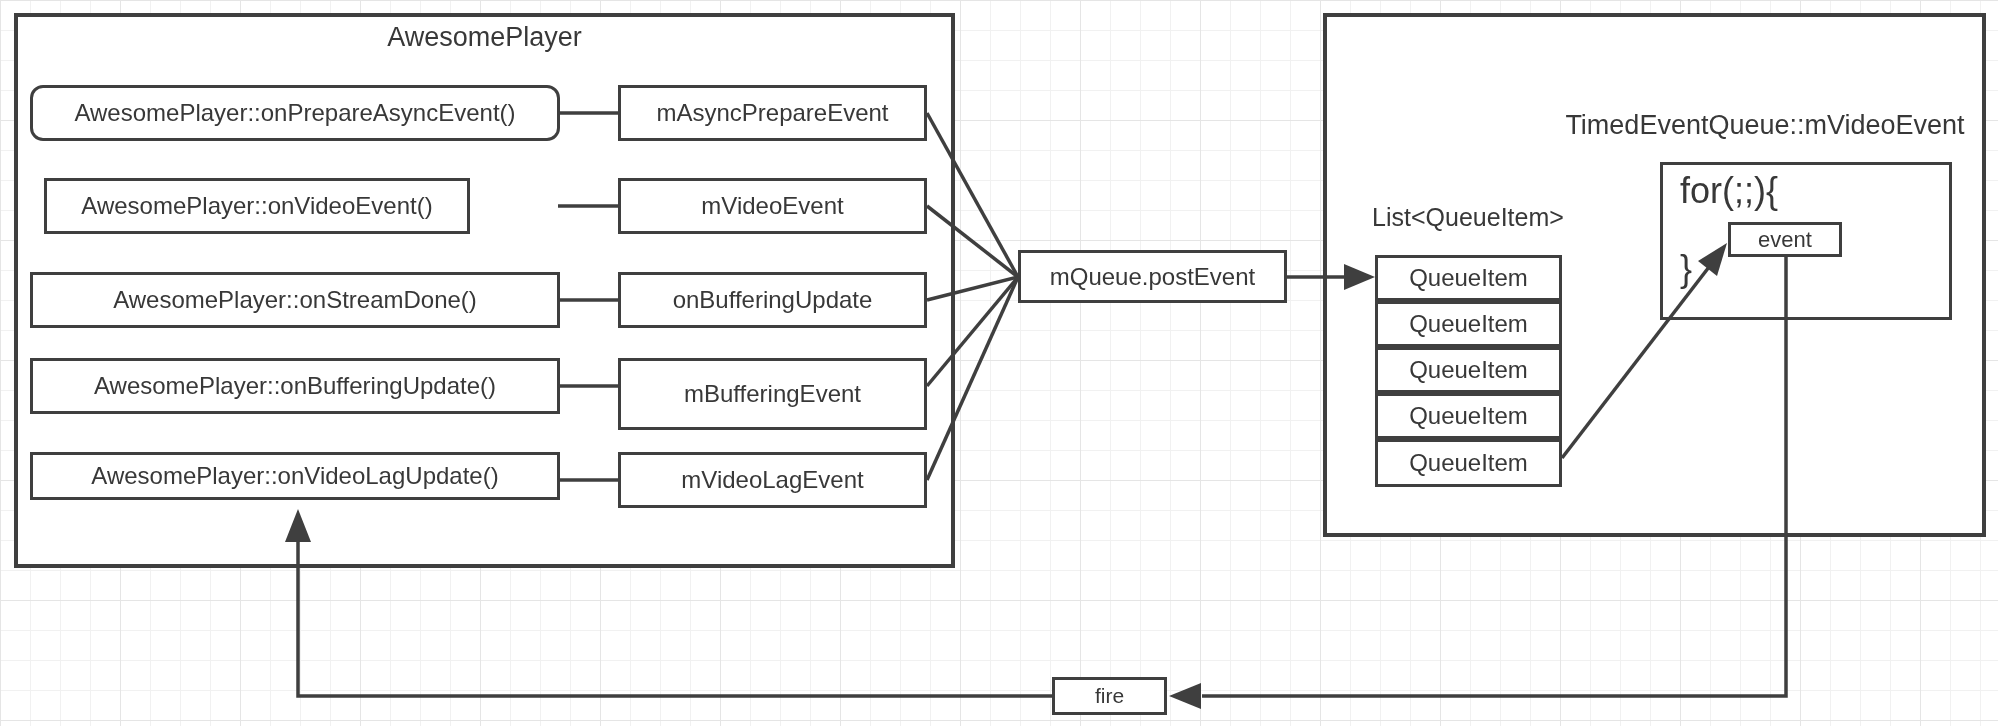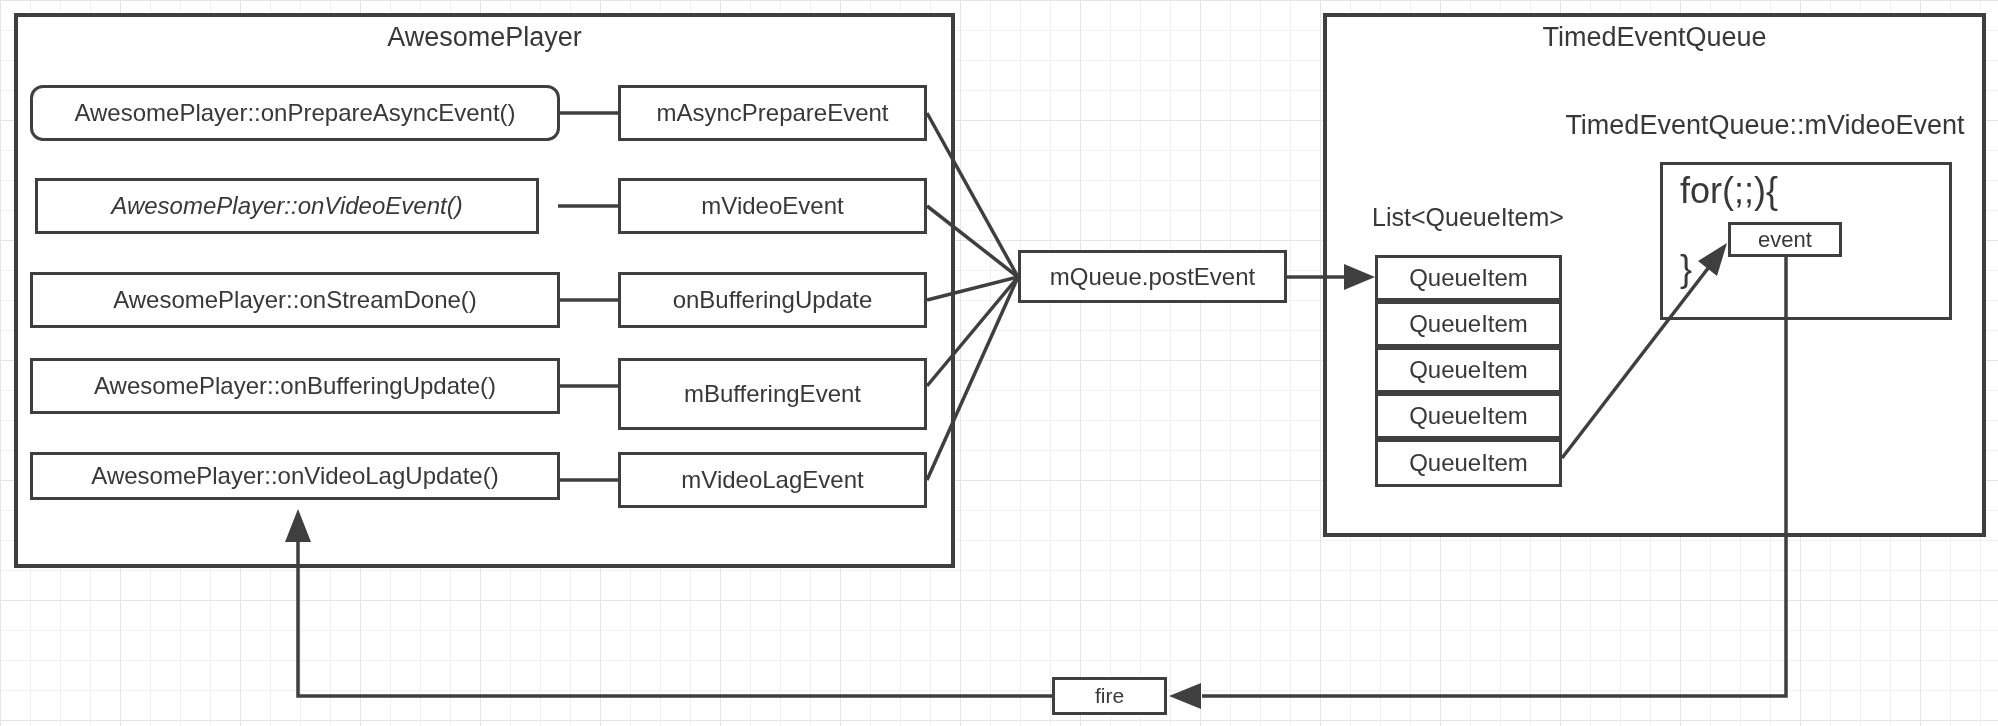--- a/index.html
+++ b/index.html
@@ -42,36 +42,35 @@
 <body>
 
 <div class="canvas">
 
   <div class="box outer" style="left:14px;top:13px;width:941px;height:555px;"></div>
   <div class="label" style="left:14px;top:22px;width:941px;">AwesomePlayer</div>
 
   <div class="box" style="left:30px;top:85px;width:530px;height:56px;border-radius:13px;">AwesomePlayer::onPrepareAsyncEvent()</div>
   <div class="box" style="left:618px;top:85px;width:309px;height:56px;">mAsyncPrepareEvent</div>
 
-  <div class="box" style="left:35px;top:178px;width:504px;height:56px;font-style:italic;">AwesomePlayer::onVideoEvent()</div>
+  <div class="box" style="left:44px;top:178px;width:426px;height:56px;">AwesomePlayer::onVideoEvent()</div>
   <div class="box" style="left:618px;top:178px;width:309px;height:56px;">mVideoEvent</div>
 
   <div class="box" style="left:30px;top:272px;width:530px;height:56px;">AwesomePlayer::onStreamDone()</div>
   <div class="box" style="left:618px;top:272px;width:309px;height:56px;">onBufferingUpdate</div>
 
   <div class="box" style="left:30px;top:358px;width:530px;height:56px;">AwesomePlayer::onBufferingUpdate()</div>
   <div class="box" style="left:618px;top:358px;width:309px;height:72px;">mBufferingEvent</div>
 
   <div class="box" style="left:30px;top:452px;width:530px;height:48px;">AwesomePlayer::onVideoLagUpdate()</div>
   <div class="box" style="left:618px;top:452px;width:309px;height:56px;">mVideoLagEvent</div>
 
   <div class="box" style="left:1018px;top:250px;width:269px;height:53px;">mQueue.postEvent</div>
 
   <div class="box outer" style="left:1323px;top:13px;width:663px;height:524px;"></div>
-  <div class="label" style="left:1323px;top:22px;width:663px;">TimedEventQueue</div>
   <div class="label" style="left:1560px;top:110px;width:410px;">TimedEventQueue::mVideoEvent</div>
 
   <div class="box" style="left:1660px;top:162px;width:292px;height:158px;"></div>
   <div class="for-text" style="left:1680px;top:170px;">for(;;){</div>
   <div class="for-text" style="left:1680px;top:248px;">}</div>
   <div class="box" style="left:1728px;top:222px;width:114px;height:35px;font-size:22px;">event</div>
 
   <div class="label" style="left:1368px;top:203px;width:200px;font-size:25px;">List&lt;QueueItem&gt;</div>
   <div class="box" style="left:1375px;top:255px;width:187px;height:46px;">QueueItem</div>
   <div class="box" style="left:1375px;top:301px;width:187px;height:46px;">QueueItem</div>

